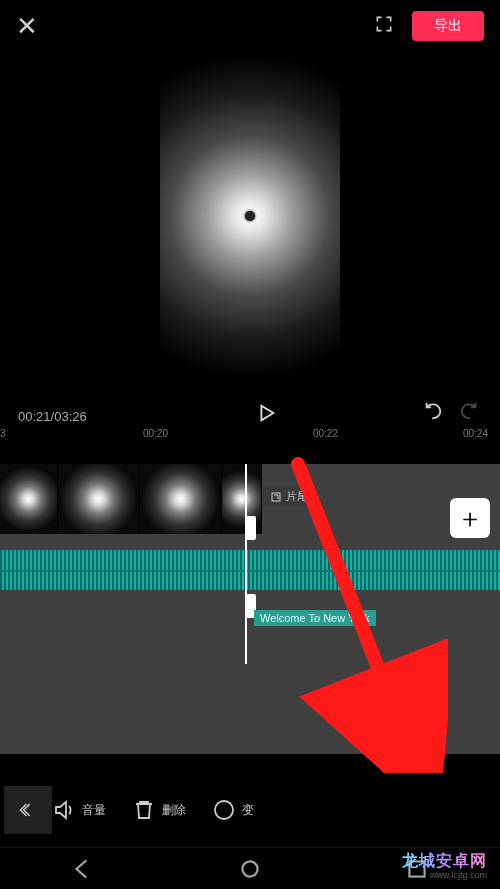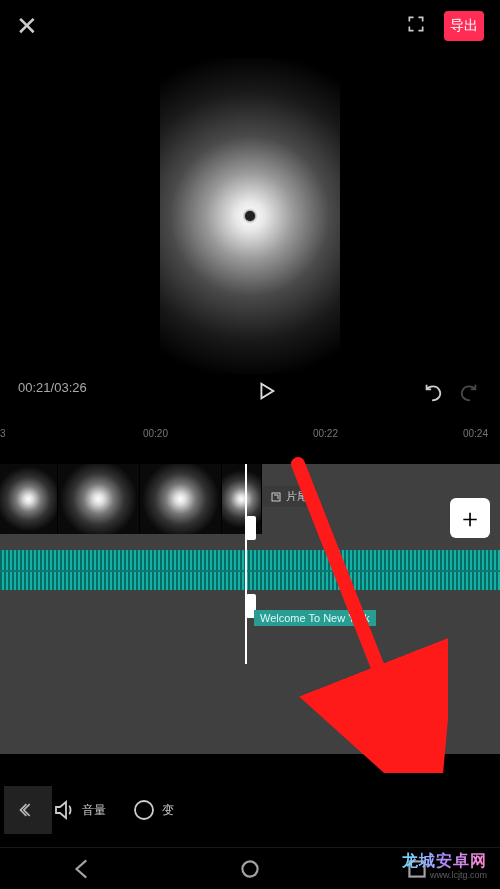--- a/index.html
+++ b/index.html
@@ -19,21 +19,21 @@
       justify-content: space-between;
       padding: 0 16px;
     }
     .topbar .close { font-size: 26px; color: #ccc; font-weight: 300; cursor: pointer; }
     .topbar .right { display: flex; align-items: center; gap: 18px; }
     .fullscreen-icon svg { width: 20px; height: 20px; }
     .export-btn {
       background: #ff2c55;
       color: #fff;
       border: none;
-      padding: 6px 6px;
+      padding: 6px 22px;
       border-radius: 4px;
       font-size: 14px;
       cursor: pointer;
     }
     
     .preview {
       height: 328px;
       display: flex;
       align-items: center;
       justify-content: center;
@@ -51,21 +51,21 @@
       width:10px; height:10px;
       margin:-5px 0 0 -5px;
       border-radius:50%;
       background:#222;
       box-shadow:0 0 3px #000;
     }
     
     .playback {
       height: 44px;
       display: flex;
-      align-items: flex-start;
+      align-items: flex-end;
       padding: 0 18px;
       gap: 10px;
     }
     .time { font-size: 13px; color: #aaa; flex: 0 0 auto; width: 94px; }
     .spacer-l { flex: 1; }
     .play { width: 22px; height: 22px; cursor: pointer; }
     .play svg { width: 100%; height: 100%; }
     .spacer-r { flex: 1; }
     .undo, .redo { width: 26px; height: 26px; cursor: pointer; display:flex; align-items:center; justify-content:center; }
     .undo svg, .redo svg { width: 22px; height: 22px; }
@@ -341,20 +341,26 @@
         <path d="M14 5l-7 7 7 7M10 5l-7 7 7 7"></path>
       </svg>
   </div>
   <div class="items">
     <div class="tool">
       <svg viewBox="0 0 24 24" fill="none" stroke="#ccc" stroke-width="1.8">
           <path d="M4 9v6h4l6 5V4L8 9H4zM17 8c2 1 2 7 0 8"></path>
         </svg>
       <span>音量</span>
     </div>
+    <div class="tool">
+      <svg viewBox="0 0 24 24" fill="none" stroke="#ccc" stroke-width="1.8">
+          <path d="M4 6h16M8 6V4h8v2M6 6l1 14h10l1-14"></path>
+        </svg>
+      <span>删除</span>
+    </div>
     <div class="tool partial">
       <svg viewBox="0 0 24 24" fill="none" stroke="#ccc" stroke-width="1.8">
           <circle cx="12" cy="12" r="9"></circle>
         </svg>
       <span>变</span>
     </div>
   </div>
 </div>
 
 <div class="navbar">

